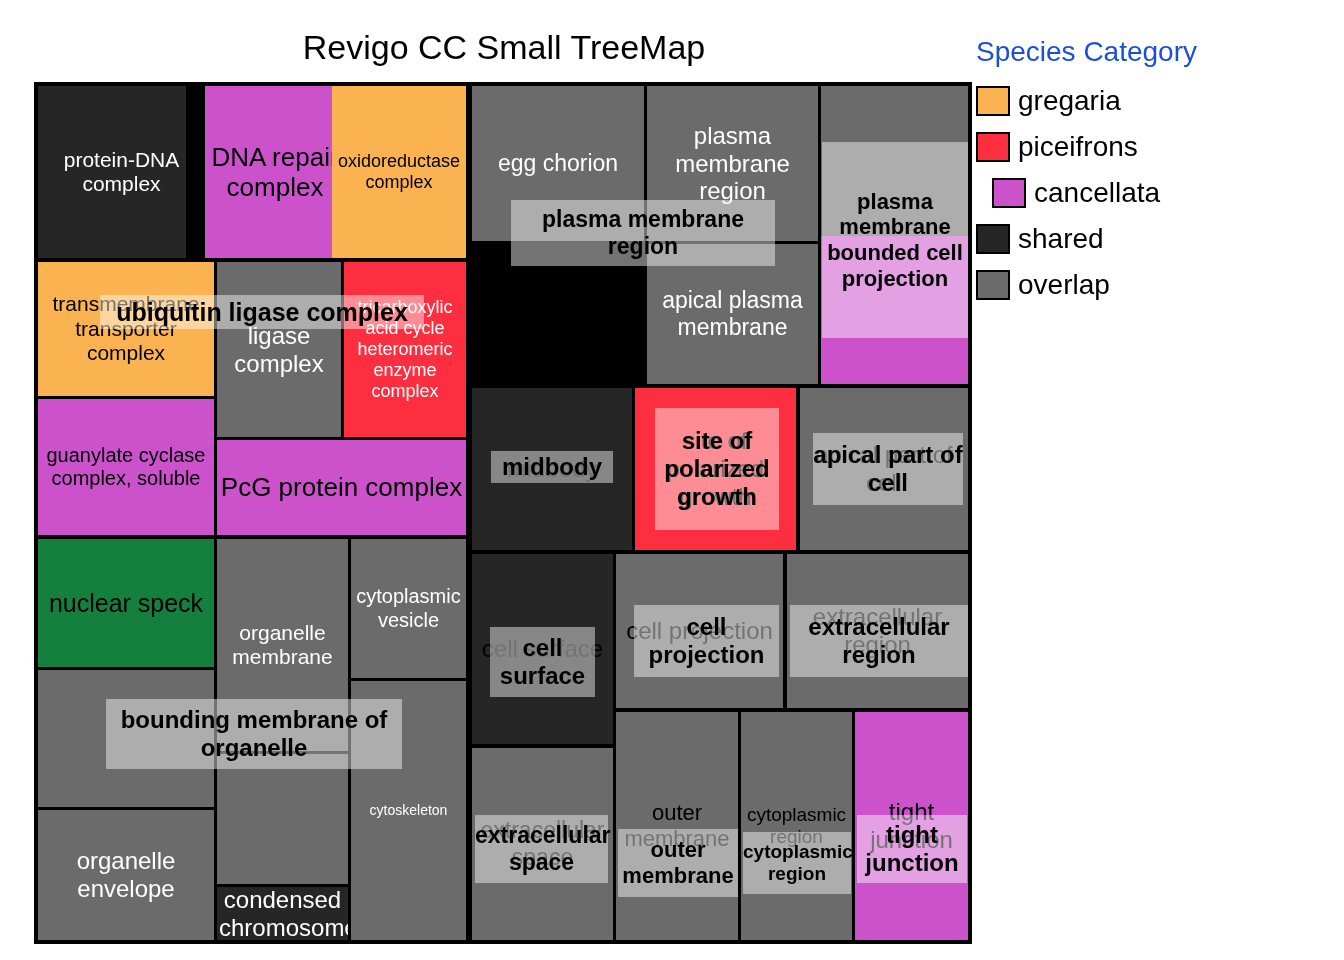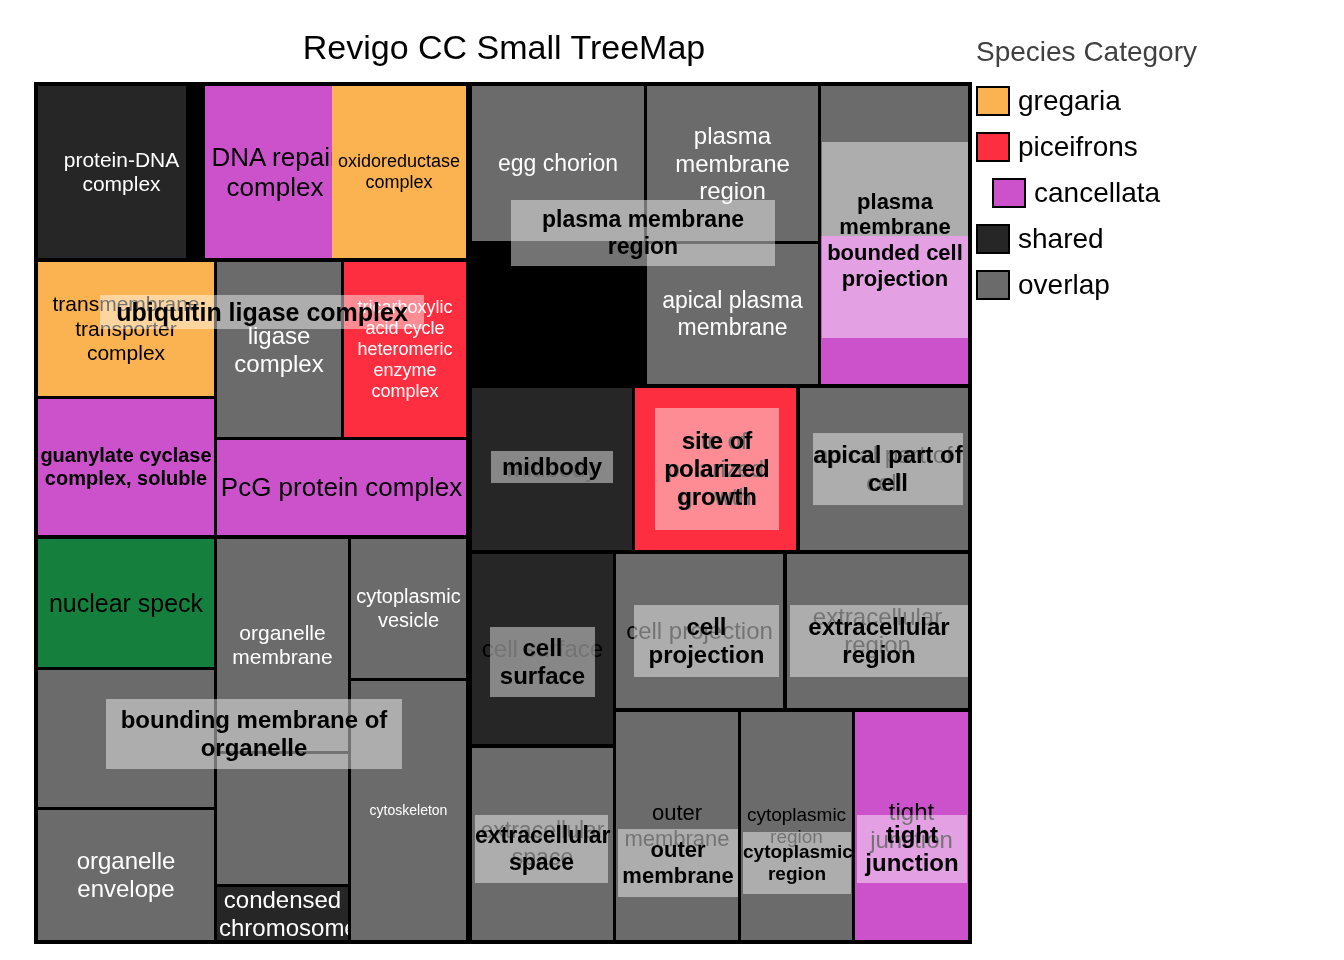--- a/index.html
+++ b/index.html
@@ -18,21 +18,21 @@
     font-size: 34px;
     color: #000;
     line-height: 1;
     white-space: nowrap;
   }
 
   #legend-title {
     position: absolute;
     left: 976px; top: 36px;
     font-size: 28px;
-    color: #404040;
+    color: #1d4ed8;
     white-space: nowrap;
   }
   .legend-row {
     position: absolute;
     left: 976px;
     display: flex;
     align-items: center;
     height: 34px;
   }
   .legend-swatch {
@@ -137,21 +137,21 @@
       </div>
       <div class="tile" style="left: 0px; top: 176px; width: 176px; height: 134px; background: rgb(251, 178, 81);">
         <span class="tile-label lab-black" style="font-size: 21px;">transmembrane transporter complex</span>
       </div>
       <div class="tile" style="left: 179px; top: 176px; width: 124px; height: 175px; background: rgb(107, 107, 107);">
         <span class="tile-label lab-white" style="font-size: 24px;">ligase complex</span>
       </div>
       <div class="tile" style="left: 306px; top: 176px; width: 122px; height: 175px; background: rgb(252, 46, 63);">
         <span class="tile-label lab-white" style="font-size: 18px;">tricarboxylic acid cycle heteromeric enzyme complex</span>
       </div>
-      <div class="tile" style="left: 0px; top: 313px; width: 176px; height: 136px; background: rgb(204, 82, 204); font-weight: bold;">
+      <div class="tile" style="left: 0px; top: 313px; width: 176px; height: 136px; background: rgb(204, 82, 204);">
         <span class="tile-label lab-black" style="font-size: 20px;">guanylate cyclase complex, soluble</span>
       </div>
       <div class="tile" style="left: 179px; top: 354px; width: 249px; height: 95px; background: rgb(204, 82, 204);">
         <span class="tile-label lab-black" style="font-size: 26px;">PcG protein complex</span>
       </div>
       <div class="tile" style="left: 0px; top: 453px; width: 176px; height: 128px; background: #15803d;">
         <span class="tile-label lab-black" style="font-size: 25px;">nuclear speck</span>
       </div>
       <div class="tile" style="left: 179px; top: 453px; width: 131px; height: 212px; background: rgb(107, 107, 107);">
         <span class="tile-label lab-white" style="font-size: 21px;">organelle membrane</span>

